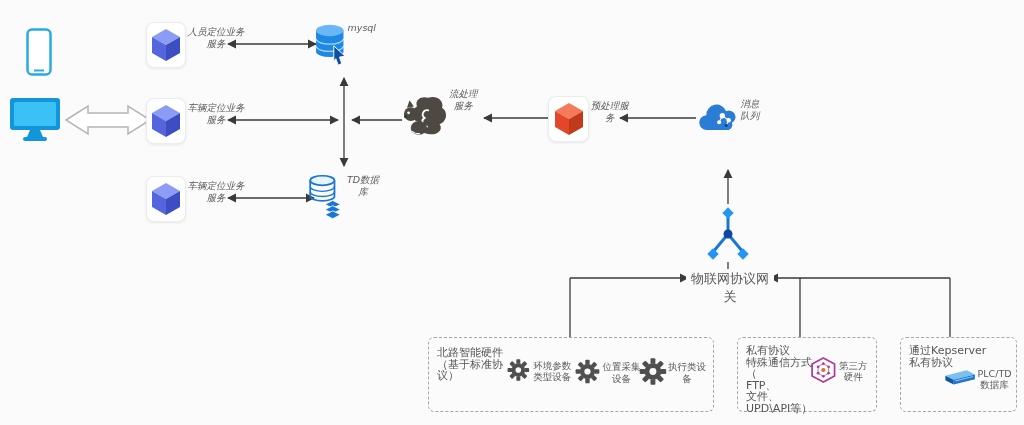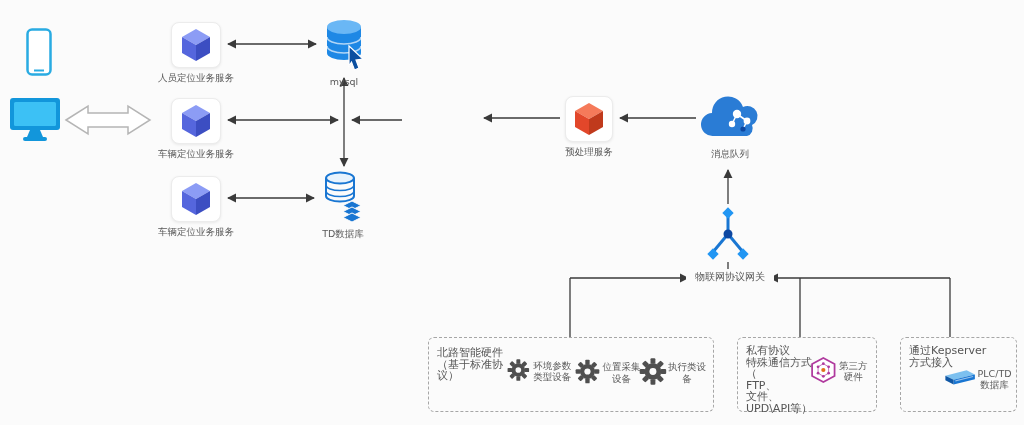--- a/index.html
+++ b/index.html
@@ -1,24 +1,24 @@
 <!DOCTYPE html>
 <html><head>
 <meta charset="utf-8">
 <style>
   html,body{margin:0;padding:0;}
   body{font-family:"DejaVu Sans","Liberation Sans",sans-serif;background:#fff;}
   #canvas{position:relative;width:1024px;height:425px;background:#fbfbfb;overflow:hidden;}
   #wires{position:absolute;left:0;top:0;z-index:1;}
-  .node{position:absolute;z-index:2;display:flex;flex-direction:column;align-items:center;}
+  .node{position:absolute;z-index:2;display:flex;flex-direction:row;font-style:italic;}
   .card{width:48px;height:44px;background:#fff;border:1px solid #ececec;border-radius:8px;
         box-shadow:0 1px 3px rgba(0,0,0,.08);display:flex;align-items:center;justify-content:center;}
   .card.sm{width:46px;height:44px;}
   .lbl{margin-top:4px;font-size:9.5px;line-height:11.5px;color:#595959;text-align:center;}
-  .chip{position:absolute;z-index:3;background:#fbfbfb;font-size:10px;color:#595959;
+  .chip{position:absolute;z-index:3;background:#fbfbfb;font-size:13px;color:#595959;
         text-align:center;padding:1px 2px;}
   .dashed-box{position:absolute;z-index:2;border:1px dashed #a6a6a6;border-radius:6px;background:transparent;}
   .box-title{position:absolute;font-size:11px;line-height:11.5px;color:#555;white-space:pre-line;}
   .box-node{position:absolute;display:flex;flex-direction:row;align-items:center;}
   .box-node .lbl{margin-top:2px;}
   svg{display:block;}
 </style>
 </head>
 <body>
 
@@ -143,20 +143,33 @@
       <ellipse cx="20" cy="8" rx="14" ry="5.5" fill="#e8f3fd" stroke="#1976d2" stroke-width="2"></ellipse>
       <path d="M6,15 A14,5.5 0 0 0 34,15" fill="none" stroke="#1976d2" stroke-width="1.6"></path>
       <path d="M6,21 A14,5.5 0 0 0 34,21" fill="none" stroke="#1976d2" stroke-width="1.6"></path>
       <polygon points="32,31 41,35.5 32,40 23,35.5" fill="#1976d2" stroke="#fbfbfb" stroke-width="1"></polygon>
       <polygon points="32,37 41,41.5 32,46 23,41.5" fill="#1976d2" stroke="#fbfbfb" stroke-width="1"></polygon>
       <polygon points="32,43 41,47.5 32,52 23,47.5" fill="#1976d2" stroke="#fbfbfb" stroke-width="1"></polygon>
     </svg>
     <div class="lbl">TD数据库</div>
   </div>
 
+  <div class="node" style="left:402px;top:84px;width:76px">
+    <svg width="74" height="64" viewBox="0 0 74 66">
+      <path d="M46,62 C30,62 22,52 26,42 C14,40 12,24 24,18 C20,8 30,0 42,4 C54,-1 68,8 64,20 C74,26 72,42 60,46 C66,54 58,63 46,62 Z" fill="#4d4841"></path>
+      <path d="M40,50 C32,48 30,40 36,36 C30,32 34,22 42,24" stroke="#fbfbfb" stroke-width="3" fill="none" stroke-linecap="round"></path>
+      <path d="M8,20 L12,8 L19,18 Z" fill="#4d4841"></path>
+      <circle cx="14" cy="30" r="11" fill="#4d4841"></circle>
+      <circle cx="10.5" cy="28" r="2.2" fill="#ffffff"></circle>
+      <circle cx="5.5" cy="34" r="2" fill="#2e2a26"></circle>
+      <ellipse cx="27" cy="52" rx="13" ry="11" fill="#4d4841"></ellipse>
+      <path d="M17,58 q5,4 11,3" stroke="#fbfbfb" stroke-width="2" fill="none" stroke-linecap="round"></path>
+    </svg>
+    <div class="lbl">流处理服务</div>
+  </div>
 
   <div class="node" style="left:548px;top:96px;width:82px">
     <div class="card sm">
       <svg width="32" height="34" viewBox="0 0 32 34">
         <polygon points="16,1 30,9 16,17 2,9" fill="#f57a5a"></polygon>
         <polygon points="2,9 16,17 16,33 2,25" fill="#e2472a"></polygon>
         <polygon points="30,9 16,17 16,33 30,25" fill="#c03a1c"></polygon>
       </svg>
     </div>
     <div class="lbl" style="">预处理服务</div>
@@ -240,21 +253,21 @@
           <circle cx="19" cy="28" r="2" fill="#b03a9e"></circle>
         <circle cx="11.5" cy="23.5" r="2" fill="#b03a9e"></circle>
           <circle cx="11.5" cy="14.5" r="2" fill="#b03a9e"></circle>
       </svg>
       <div class="lbl">第三方硬件</div>
     </div>
   </div>
 
   <div class="dashed-box" style="left:900px;top:337px;width:115px;height:73px">
     <div class="box-title" style="left:8px;top:7px;width:80px">通过Kepserver
-方式接入</div>
+私有协议</div>
     <div class="box-node" style="left:42px;top:24px;width:70px">
       <svg width="56" height="32" viewBox="0 0 56 34">
         <polygon points="4,13 40,4 54,11 18,20" fill="#7cc0ef"></polygon>
         <polygon points="18,20 54,11 54,19 18,28" fill="#1976d2"></polygon>
         <polygon points="4,13 18,20 18,28 4,21" fill="#0f57a5"></polygon>
         <polygon points="21,21 51,13.5 51,15.5 21,23" fill="#ffffff" opacity=".55"></polygon>
       </svg>
       <div class="lbl">PLC/TD数据库</div>
     </div>
   </div>

